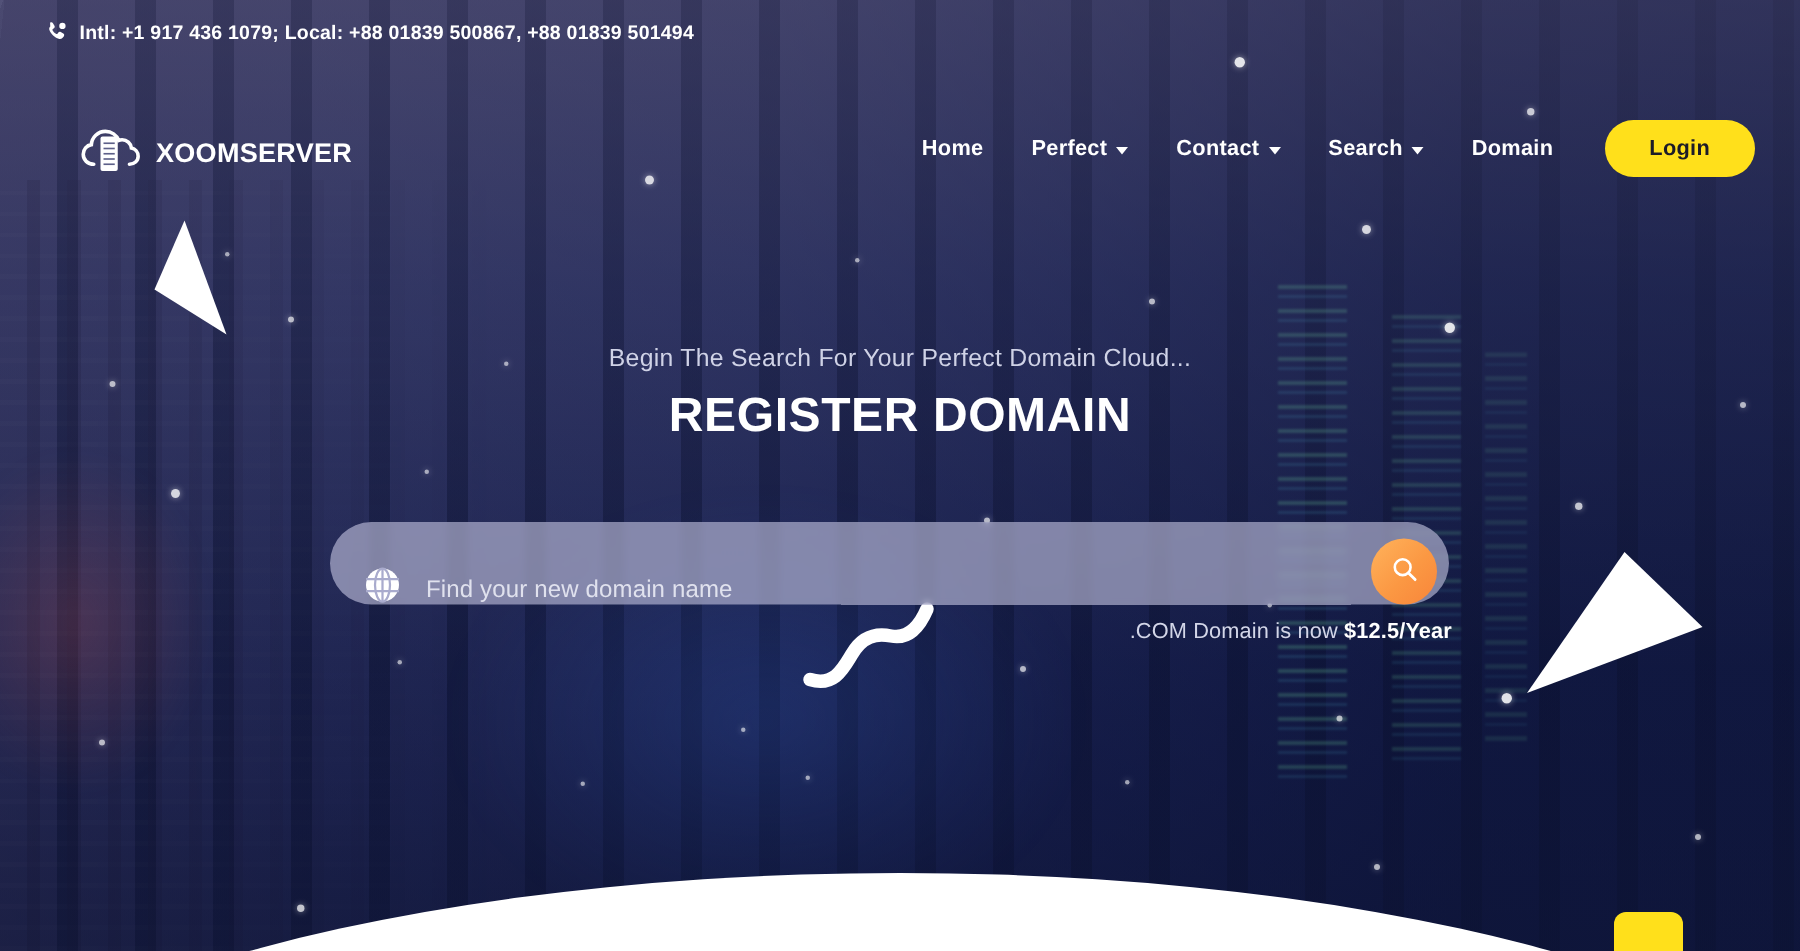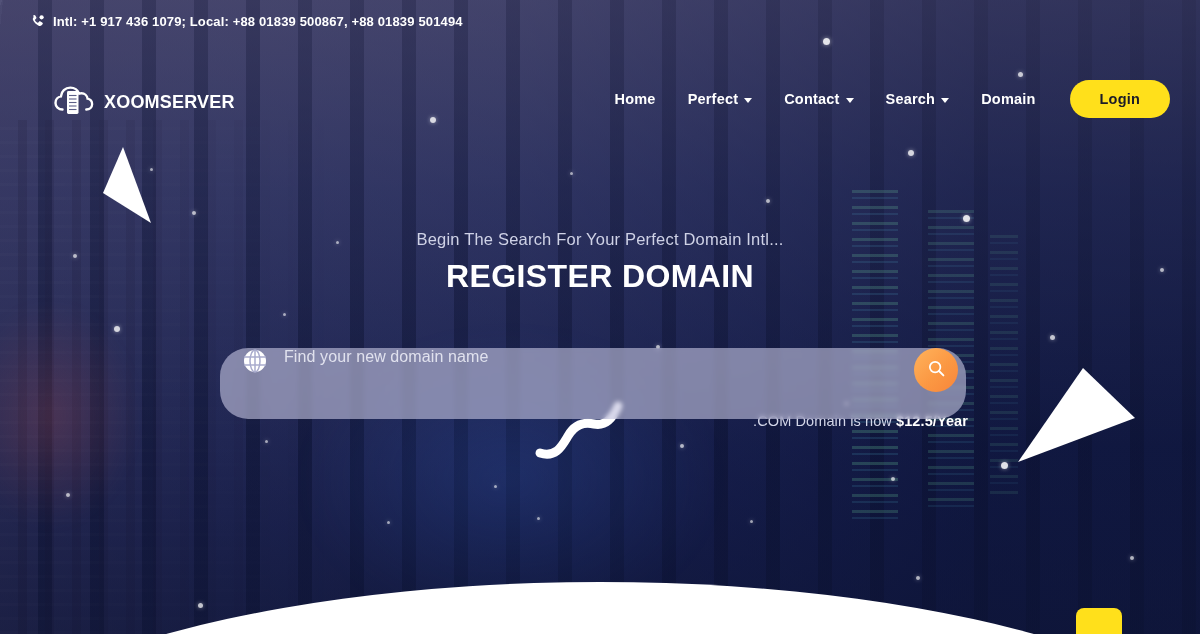--- a/index.html
+++ b/index.html
@@ -184,24 +184,24 @@
     color: #ffffff;
     font-size: 32px;
     font-weight: 700;
     letter-spacing: .4px;
     line-height: 1.1;
   }
 
   
   .search-wrap {
     position: absolute; left: 220px; top: 348px;
-    width: 746px; height: 71px;
+    width: 746px; height: 55px;
     background: rgba(193,194,223,0.62);
     border-radius: 28px;
-    display: flex; align-items: flex-start;
+    display: flex; align-items: flex-end;
     z-index: 16;
     backdrop-filter: blur(2px);
   }
   .globe-icon { margin-left: 22px; width: 26px; height: 26px; flex:none; }
   .search-input {
     flex: 1;
     background: transparent;
     border: none; outline: none;
     margin-left: 16px;
     color: #ffffff;
@@ -348,21 +348,21 @@
       </div>
       <button class="login-btn">Login</button>
     </nav>
   </div>
 
   <svg class="tri" style="left:98px; top:145px;" width="60" height="85" viewBox="0 0 60 85">
     <polygon points="25,2 5,48 53,78" fill="#ffffff"></polygon>
   </svg>
 
   <div class="hero">
-    <div class="hero-sub">Begin The Search For Your Perfect Domain Intl...</div>
+    <div class="hero-sub">Begin The Search For Your Perfect Domain Cloud...</div>
     <h1 class="hero-title">REGISTER DOMAIN</h1>
   </div>
 
   <div class="search-wrap">
     <span class="globe-icon">
       <svg viewBox="0 0 26 26" width="26" height="26" aria-hidden="true">
         <circle cx="13" cy="13" r="11" fill="#ffffff"></circle>
         <g stroke="#a9abcd" stroke-width="1.5" fill="none">
           <ellipse cx="13" cy="13" rx="5" ry="11"></ellipse>
           <line x1="2" y1="9" x2="24" y2="9"></line>

